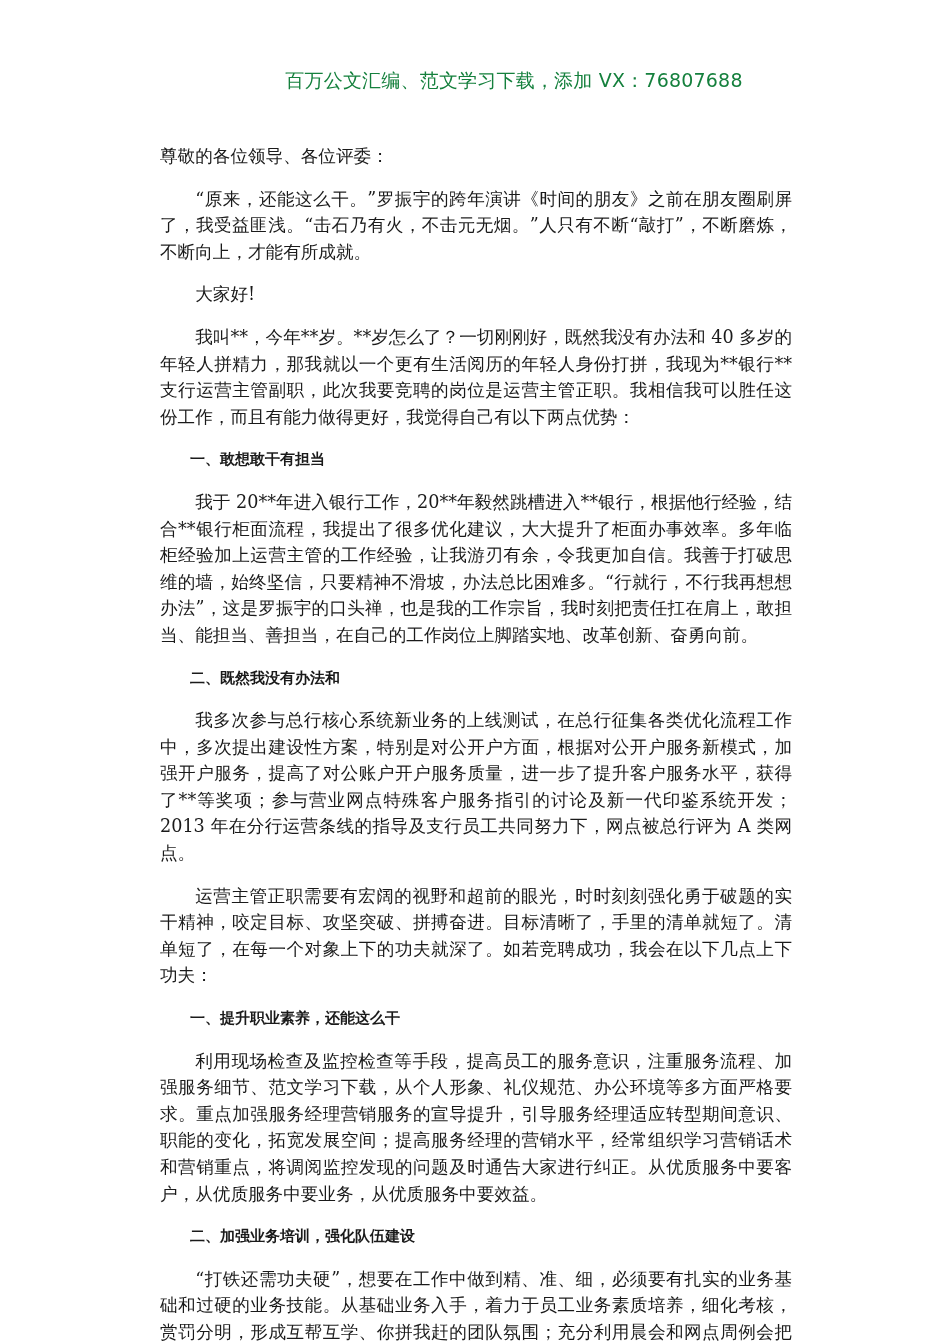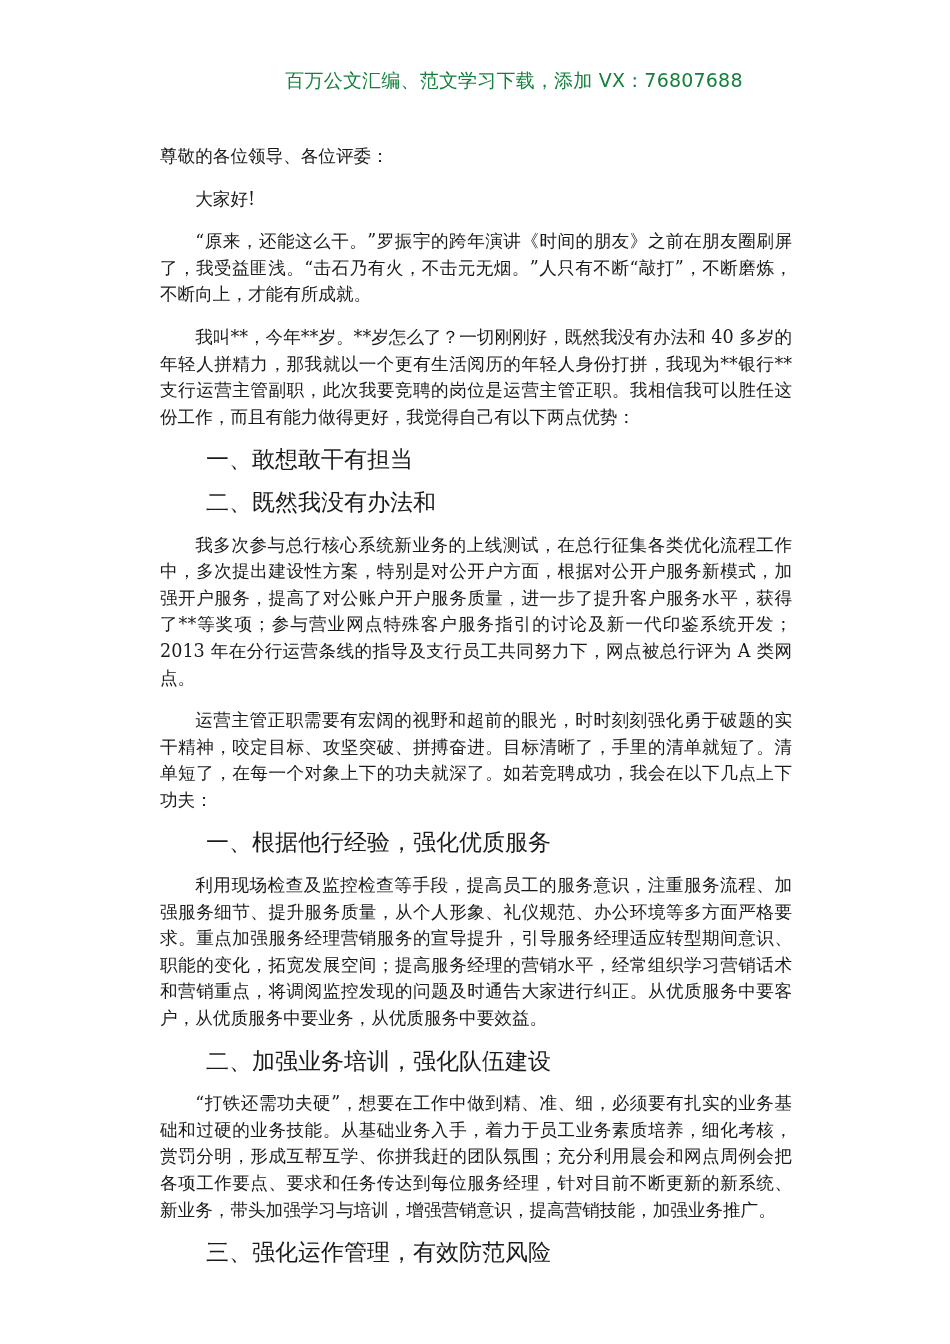--- a/index.html
+++ b/index.html
@@ -45,39 +45,40 @@
       text-align: justify;
     }
     .body-text p {
       margin: 16px;
     }
     .indent {
       text-indent: 2em;
     }
     .heading {
       text-indent: 2em;
-      font-weight: normal;
+      font-weight: bold;
       font-family: "DejaVu Sans", "Liberation Sans", sans-serif;
-      font-size: 23px;
+      font-size: 15px;
     }
   </style>
 </head>
 <body>
 
 <div class="page">
   <div class="header-banner">百万公文汇编、范文学习下载，添加 VX：76807688</div>
 
   <div class="body-text">
     <p>尊敬的各位领导、各位评委：</p>
+    <p class="indent">“原来，还能这么干。”罗振宇的跨年演讲《时间的朋友》之前在朋友圈刷屏了，我受益匪浅。“击石乃有火，不击元无烟。”人只有不断“敲打”，不断磨炼，不断向上，才能有所成就。</p>
     <p class="indent">大家好!</p>
-    <p class="indent">“原来，还能这么干。”罗振宇的跨年演讲《时间的朋友》之前在朋友圈刷屏了，我受益匪浅。“击石乃有火，不击元无烟。”人只有不断“敲打”，不断磨炼，不断向上，才能有所成就。</p>
     <p class="indent">我叫**，今年**岁。**岁怎么了？一切刚刚好，既然我没有办法和 40 多岁的年轻人拼精力，那我就以一个更有生活阅历的年轻人身份打拼，我现为**银行**支行运营主管副职，此次我要竞聘的岗位是运营主管正职。我相信我可以胜任这份工作，而且有能力做得更好，我觉得自己有以下两点优势：</p>
     <p class="heading">一、敢想敢干有担当</p>
+    <p class="indent">我于 20**年进入银行工作，20**年毅然跳槽进入**银行，根据他行经验，结合**银行柜面流程，我提出了很多优化建议，大大提升了柜面办事效率。多年临柜经验加上运营主管的工作经验，让我游刃有余，令我更加自信。我善于打破思维的墙，始终坚信，只要精神不滑坡，办法总比困难多。“行就行，不行我再想想办法”，这是罗振宇的口头禅，也是我的工作宗旨，我时刻把责任扛在肩上，敢担当、能担当、善担当，在自己的工作岗位上脚踏实地、改革创新、奋勇向前。</p>
     <p class="heading">二、既然我没有办法和</p>
     <p class="indent">我多次参与总行核心系统新业务的上线测试，在总行征集各类优化流程工作中，多次提出建设性方案，特别是对公开户方面，根据对公开户服务新模式，加强开户服务，提高了对公账户开户服务质量，进一步了提升客户服务水平，获得了**等奖项；参与营业网点特殊客户服务指引的讨论及新一代印鉴系统开发；2013 年在分行运营条线的指导及支行员工共同努力下，网点被总行评为 A 类网点。</p>
     <p class="indent">运营主管正职需要有宏阔的视野和超前的眼光，时时刻刻强化勇于破题的实干精神，咬定目标、攻坚突破、拼搏奋进。目标清晰了，手里的清单就短了。清单短了，在每一个对象上下的功夫就深了。如若竞聘成功，我会在以下几点上下功夫：</p>
-    <p class="heading">一、根据他行经验，强化优质服务</p>
-    <p class="indent">利用现场检查及监控检查等手段，提高员工的服务意识，注重服务流程、加强服务细节、提升服务质量，从个人形象、礼仪规范、办公环境等多方面严格要求。重点加强服务经理营销服务的宣导提升，引导服务经理适应转型期间意识、职能的变化，拓宽发展空间；提高服务经理的营销水平，经常组织学习营销话术和营销重点，将调阅监控发现的问题及时通告大家进行纠正。从优质服务中要客户，从优质服务中要业务，从优质服务中要效益。</p>
+    <p class="heading">一、提升职业素养，还能这么干</p>
+    <p class="indent">利用现场检查及监控检查等手段，提高员工的服务意识，注重服务流程、加强服务细节、范文学习下载，从个人形象、礼仪规范、办公环境等多方面严格要求。重点加强服务经理营销服务的宣导提升，引导服务经理适应转型期间意识、职能的变化，拓宽发展空间；提高服务经理的营销水平，经常组织学习营销话术和营销重点，将调阅监控发现的问题及时通告大家进行纠正。从优质服务中要客户，从优质服务中要业务，从优质服务中要效益。</p>
     <p class="heading">二、加强业务培训，强化队伍建设</p>
     <p class="indent">“打铁还需功夫硬”，想要在工作中做到精、准、细，必须要有扎实的业务基础和过硬的业务技能。从基础业务入手，着力于员工业务素质培养，细化考核，赏罚分明，形成互帮互学、你拼我赶的团队氛围；充分利用晨会和网点周例会把各项工作要点、要求和任务传达到每位服务经理，针对目前不断更新的新系统、新业务，带头加强学习与培训，增强营销意识，提高营销技能，加强业务推广。</p>
     <p class="heading">三、强化运作管理，有效防范风险</p>
   </div>
 </div>
 
 </body></html>

